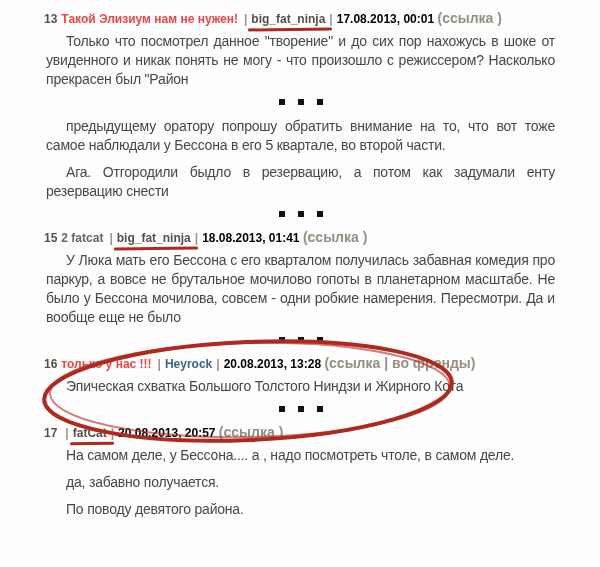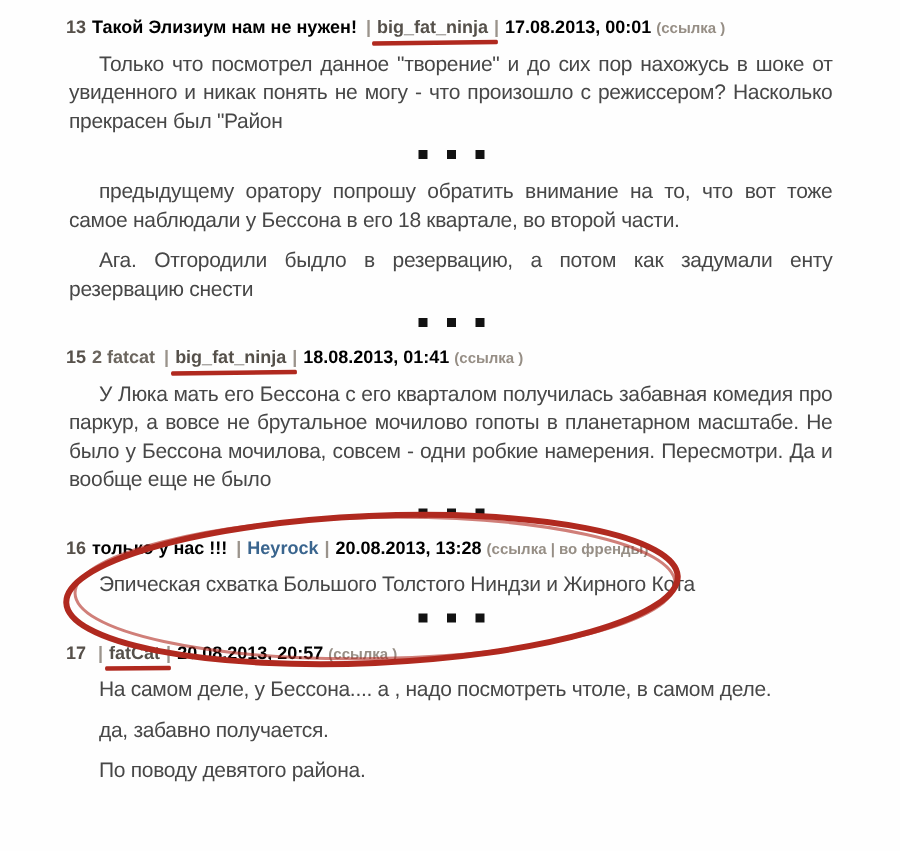--- a/index.html
+++ b/index.html
@@ -12,31 +12,31 @@
 
   .comment { position:relative; }
   #list > .comment:last-child { margin-top:8px; }
 
   .chead {
     font-size:12px; font-weight:bold; color:#8d8579;
     line-height:16px; margin:0 0 5px -2px; white-space:nowrap;
   }
   .cnum   { color:#56504a; margin-right:4px;text-align:right; }
   .ctitle { margin-right:2px; }
-  .t-red  { color:#000000; }
+  .t-red  { color:#ef4444; }
   .t-gray { color:#6b655e; }
   .pipe   { color:#9a938b; margin:0 4px; }
   .cauthor{ color:#55504a; position:relative; cursor:pointer; }
   .cauthor.a-blue { color:#3a658e; }
   .au-line{
     position:absolute; left:-3px; right:-7px; bottom:-5px; height:3px;
     background:#b0291f; border-radius:2px/3px; transform:rotate(-0.6deg);
   }
   .cdate  { color:#000000; }
-  .clink  { font-size:10px; color:#968e85; cursor:pointer; }
+  .clink  { font-size:14px; color:#968e85; cursor:pointer; }
 
   .cbody  {}
   .cpara {
     margin:0 0 8px; font-size:14px; line-height:19px;
     color:#474747; text-align:justify; text-indent:20px;
     letter-spacing:-0.2px;
   }
 
   .dots {
     display:flex; justify-content:center; align-items:center;
@@ -67,21 +67,21 @@
 
   <div class="dots">
     <span class="dot"></span>
     <span class="dot"></span>
     <span class="dot"></span>
   </div>
 
   <div class="comment">
 
     <div class="cbody">
-          <p class="cpara">предыдущему оратору попрошу обратить внимание на то, что вот тоже самое наблюдали у Бессона в его 18 квартале, во второй части.</p>
+          <p class="cpara">предыдущему оратору попрошу обратить внимание на то, что вот тоже самое наблюдали у Бессона в его 5 квартале, во второй части.</p>
           <p class="cpara">Ага. Отгородили быдло в резервацию, а потом как задумали енту резервацию снести</p>
         </div>
   </div>
 
   <div class="dots">
     <span class="dot"></span>
     <span class="dot"></span>
     <span class="dot"></span>
   </div>
 

